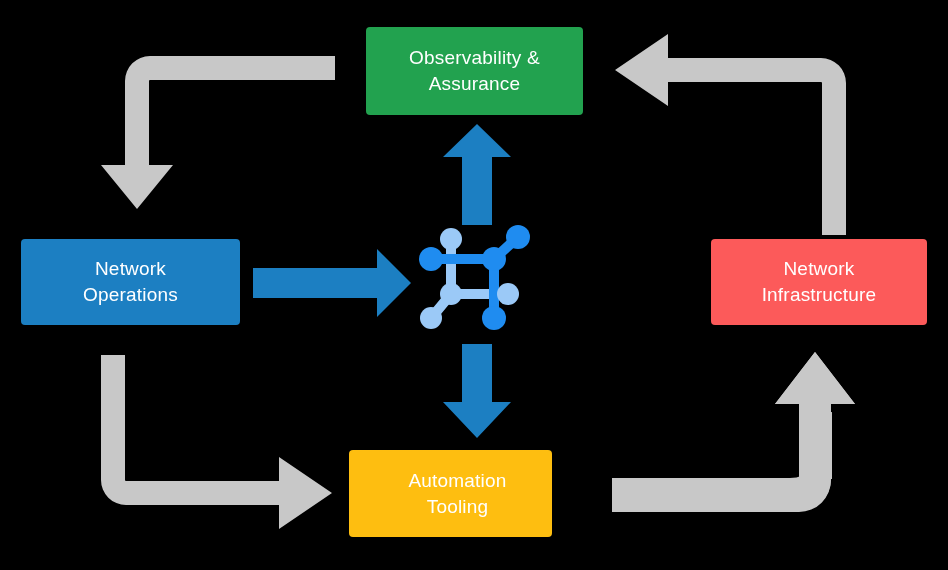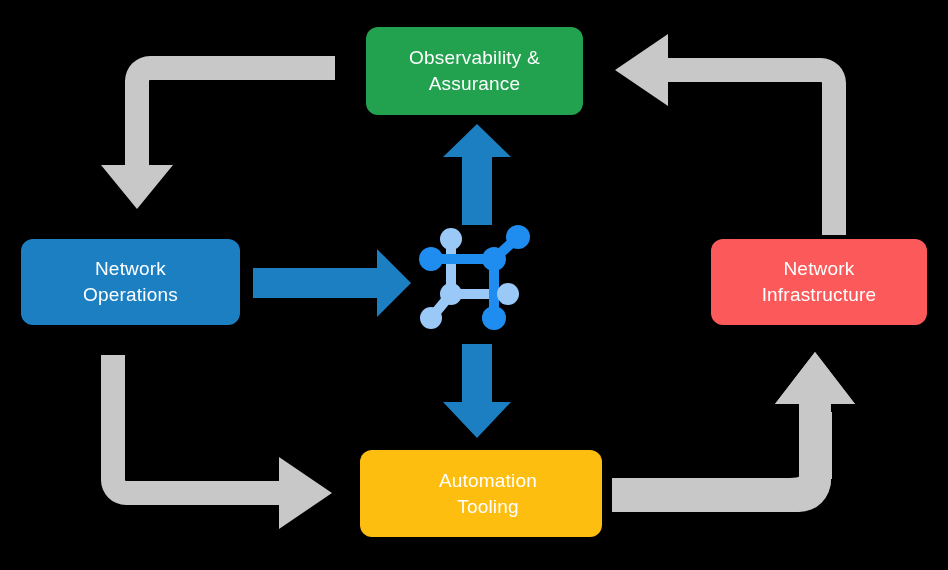--- a/index.html
+++ b/index.html
@@ -17,21 +17,21 @@
   }
   #svg-layer {
     position: absolute;
     top: 0;
     left: 0;
     width: 948px;
     height: 570px;
   }
   .node-box {
     position: absolute;
-    border-radius: 12px;
+    border-radius: 4px;
     display: flex;
     align-items: center;
     justify-content: center;
     text-align: center;
     color: #ffffff;
     font-size: 19px;
     line-height: 1.35;
     font-weight: 400;
     letter-spacing: 0.2px;
     box-sizing: border-box;
@@ -48,21 +48,21 @@
   }
   #box-network-operations {
     left: 21px;   top: 239px; width: 219px; height: 86px;
     background: #1C7FC2;
   }
   #box-network-infrastructure {
     left: 711px;  top: 239px; width: 216px; height: 86px;
     background: #FC5A5A;
   }
   #box-automation-tooling {
-    left: 360px;  top: 450px; width: 242px; height: 87px;
+    left: 349px;  top: 450px; width: 203px; height: 87px;
     background: #FEBE10;
     padding-left: 24px;
   }
   #center-icon {
     position: absolute;
     left: 418px;
     top: 218px;
     width: 118px;
     height: 118px;
     z-index: 6;

